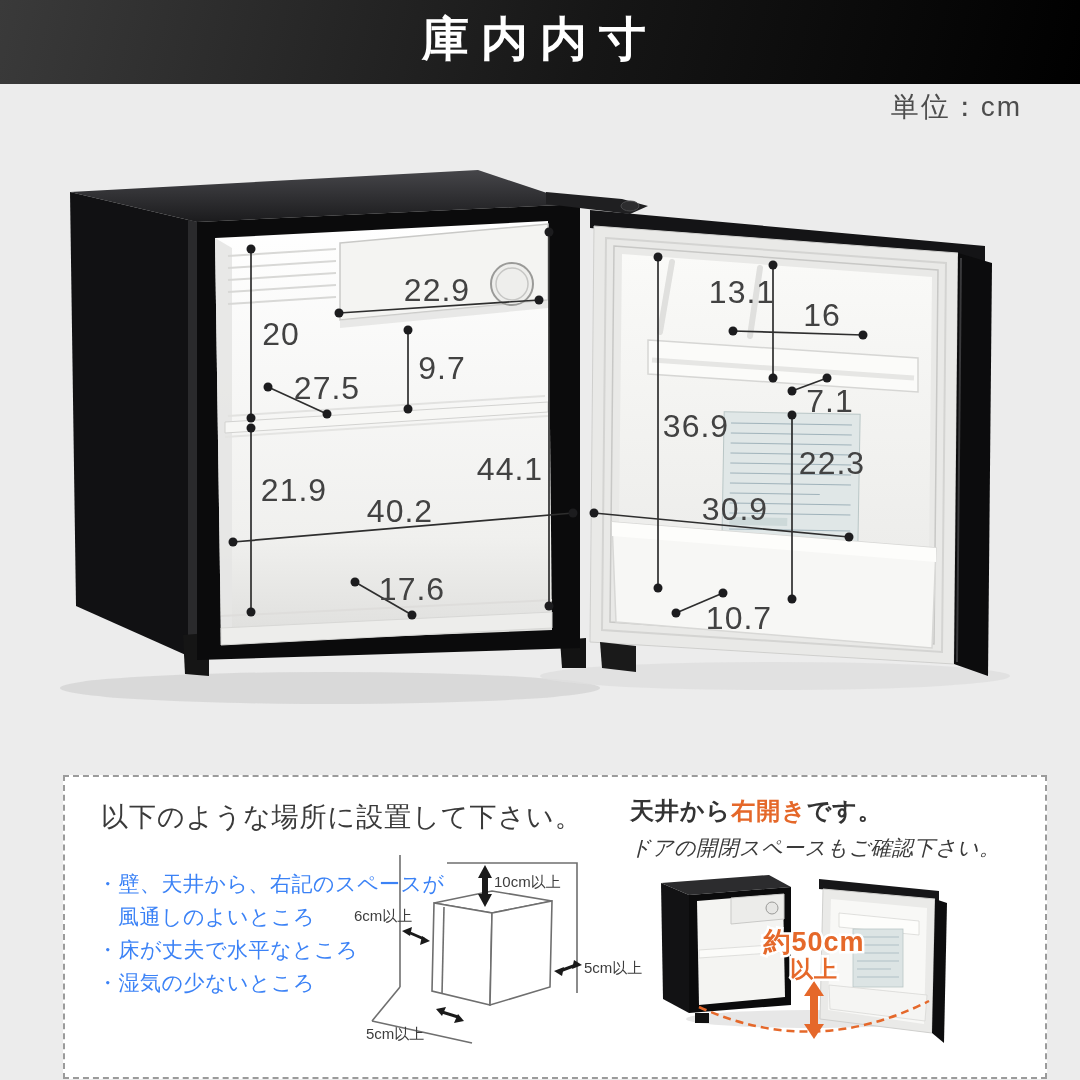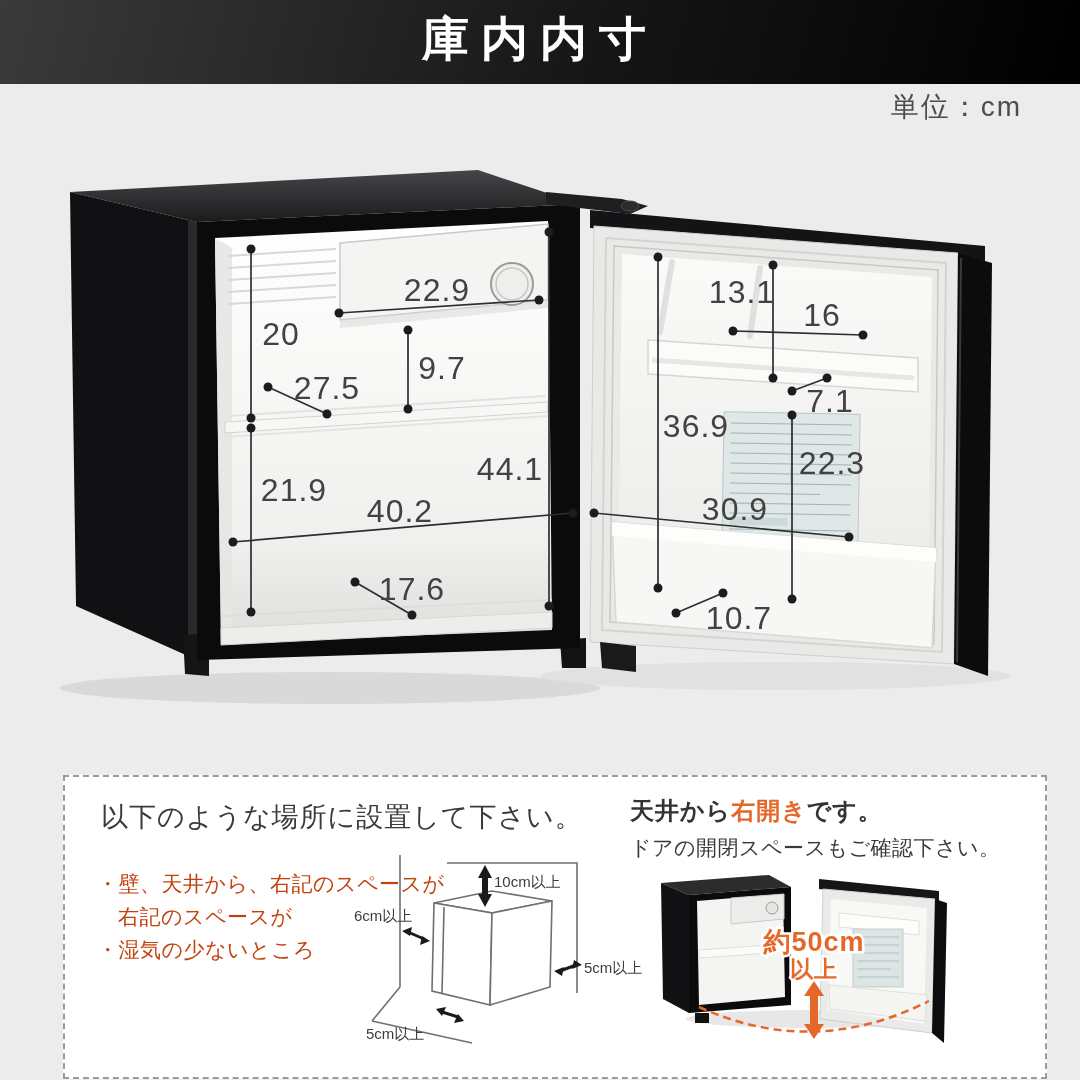--- a/index.html
+++ b/index.html
@@ -14,30 +14,30 @@
   .unit-note{position:absolute;top:88px;right:58px;font-size:28px;color:#4d4d4d;letter-spacing:2px;}
   
   .main-svg{position:absolute;top:0;left:0;}
   .dim{font:32px "Liberation Sans","DejaVu Sans",sans-serif;fill:#424242;letter-spacing:1px;}
   
   .install-box{position:absolute;left:63px;top:775px;width:984px;height:304px;
     background:#fff;border:2px dashed #9b9b9b;box-sizing:border-box;}
   .install-heading{position:absolute;left:36px;top:22px;font-size:27px;color:#3a3a3a;
     letter-spacing:1px;font-weight:500;}
   .install-notes{position:absolute;left:32px;top:90px;}
-  .note{font-size:21px;color:#c2410c;line-height:33px;letter-spacing:0.5px;}
+  .note{font-size:21px;color:#3b82f6;line-height:33px;letter-spacing:0.5px;}
   .note.cont{padding-left:21px;}
   .clearance-svg{position:absolute;left:287px;top:64px;}
   .cl-label{font:15px "Liberation Sans","DejaVu Sans",sans-serif;fill:#3d3d3d;}
   .sketch{stroke:#6f6f6f;stroke-width:1.6;fill:none;}
   .sketch-face{stroke:#6f6f6f;stroke-width:1.6;fill:#fff;}
   .door-note{position:absolute;left:565px;top:18px;}
   .door-note-l1{font-size:24px;color:#333;font-weight:600;letter-spacing:1px;}
   .door-note-l1 .accent{color:#e5682a;}
-  .door-note-l2{font-size:21px;color:#3a3a3a;margin-top:7px;letter-spacing:0.5px;}
+  .door-note-l2{font-size:21px;color:#3a3a3a;margin-top:7px;letter-spacing:0.5px;font-style:italic;}
   .minifridge-svg{position:absolute;left:586px;top:90px;}
   .fc-label1{font:700 27px "Liberation Sans","DejaVu Sans",sans-serif;fill:#e5682a;
     stroke:#fff;stroke-width:5px;paint-order:stroke;letter-spacing:1px;}
   .fc-label2{font:700 23px "Liberation Sans","DejaVu Sans",sans-serif;fill:#e5682a;
     stroke:#fff;stroke-width:5px;paint-order:stroke;letter-spacing:1px;}
 </style>
 </head>
 <body>
 
 <div class="stage">
@@ -222,21 +222,22 @@
       <text class="dim" x="739" y="629">10.7</text>
     </g>
   </svg>
 
   <div class="install-box">
 
     <div class="install-heading">以下のような場所に設置して下さい。</div>
 
     <div class="install-notes">
       <div class="note">・壁、天井から、右記のスペースが</div>
-      <div class="note cont">右記のスペースが</div>
+      <div class="note cont">風通しのよいところ</div>
+      <div class="note">・床が丈夫で水平なところ</div>
       <div class="note">・湿気の少ないところ</div>
     </div>
 
     <svg class="clearance-svg" width="292" height="212" viewBox="0 0 292 212">
 
       <g>
         <polyline class="sketch" points="95,22 225,22 225,152"></polyline>
         <line class="sketch" x1="48" y1="14" x2="48" y2="146"></line>
         <line class="sketch" x1="48" y1="146" x2="20" y2="180"></line>
         <line class="sketch" x1="20" y1="180" x2="120" y2="202"></line>

